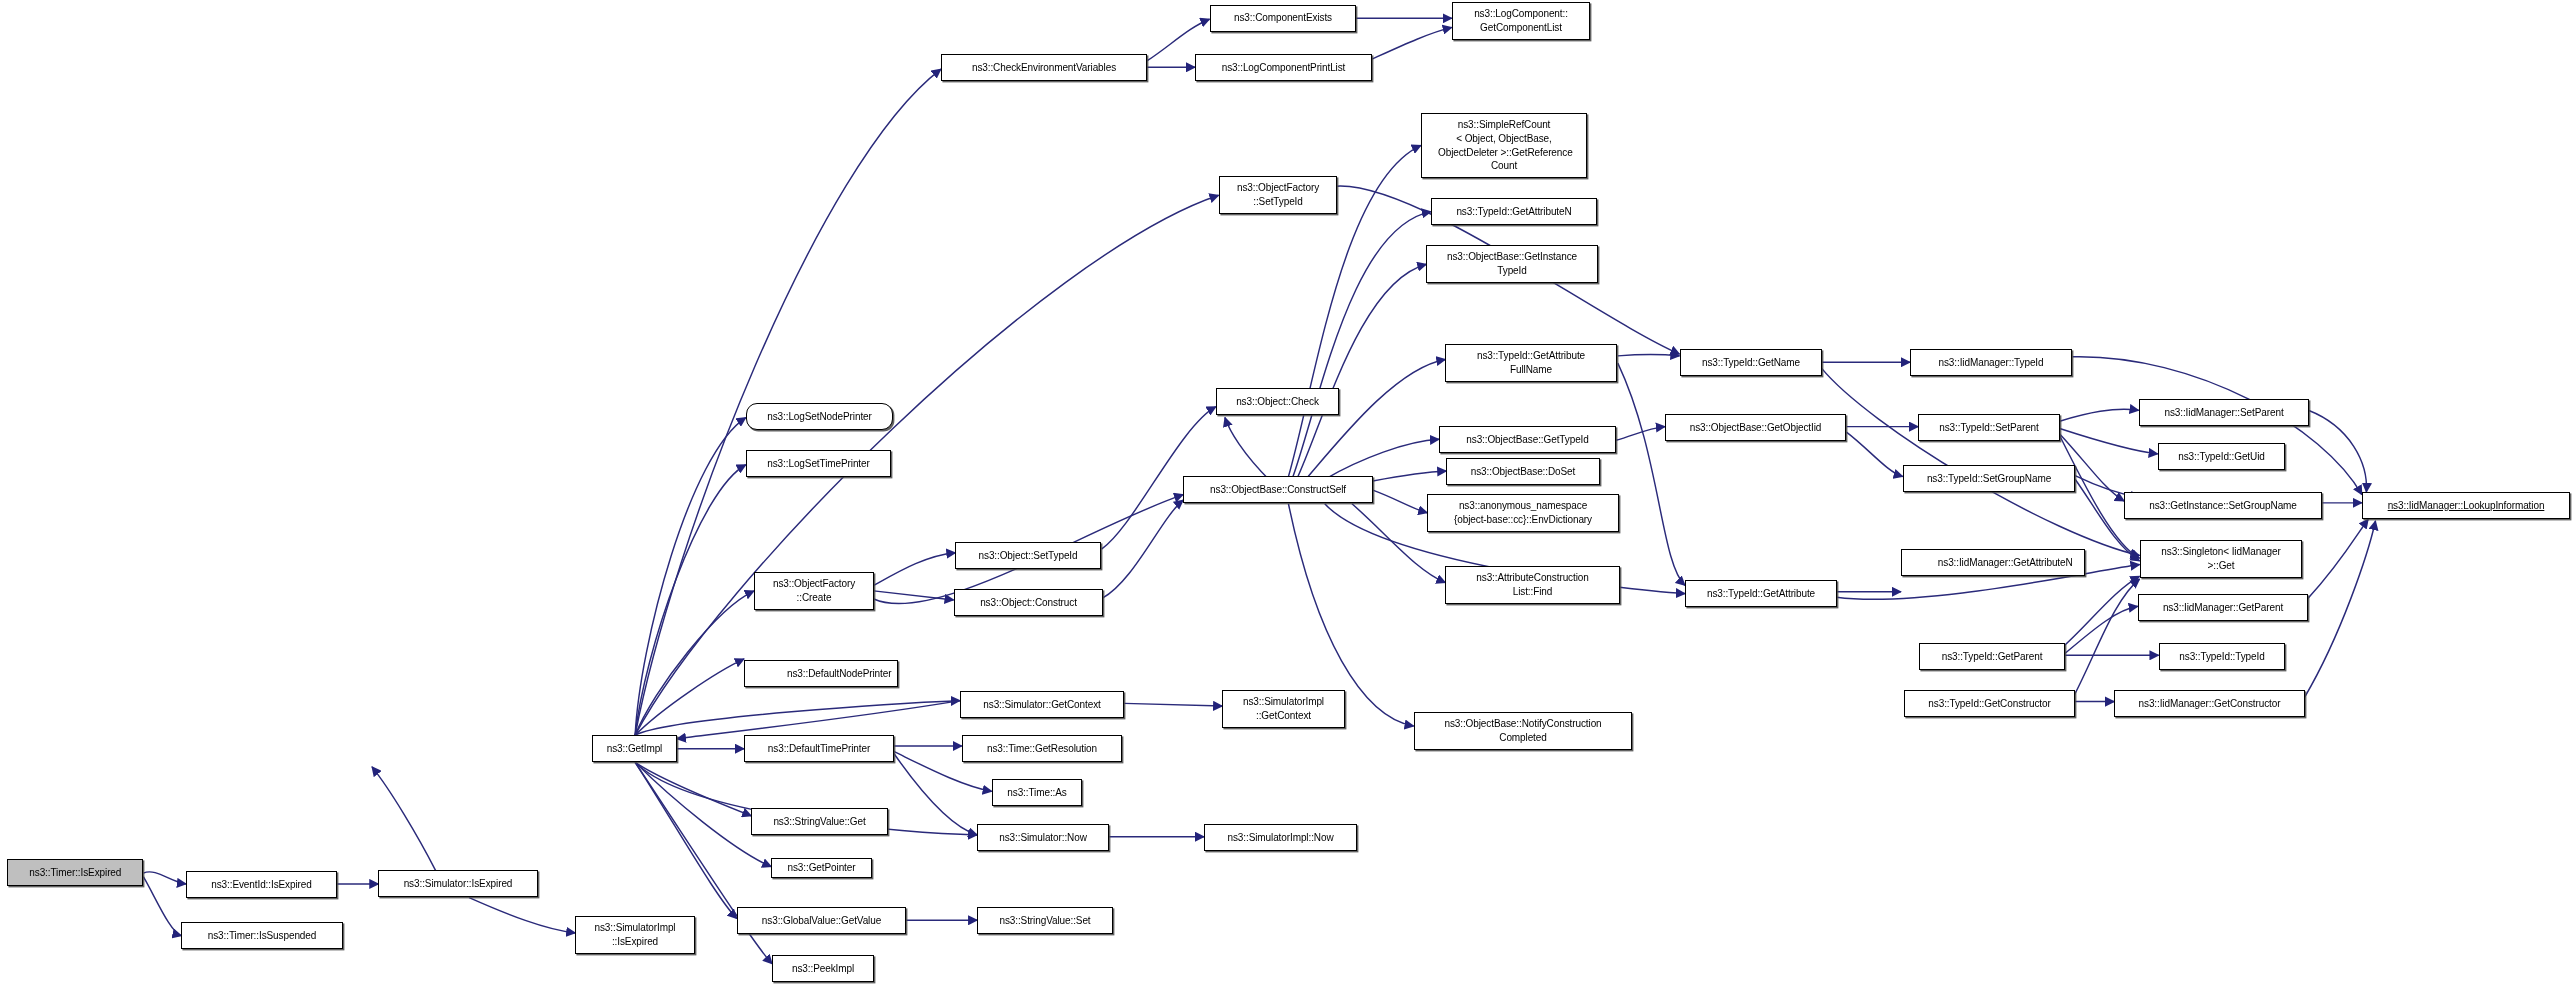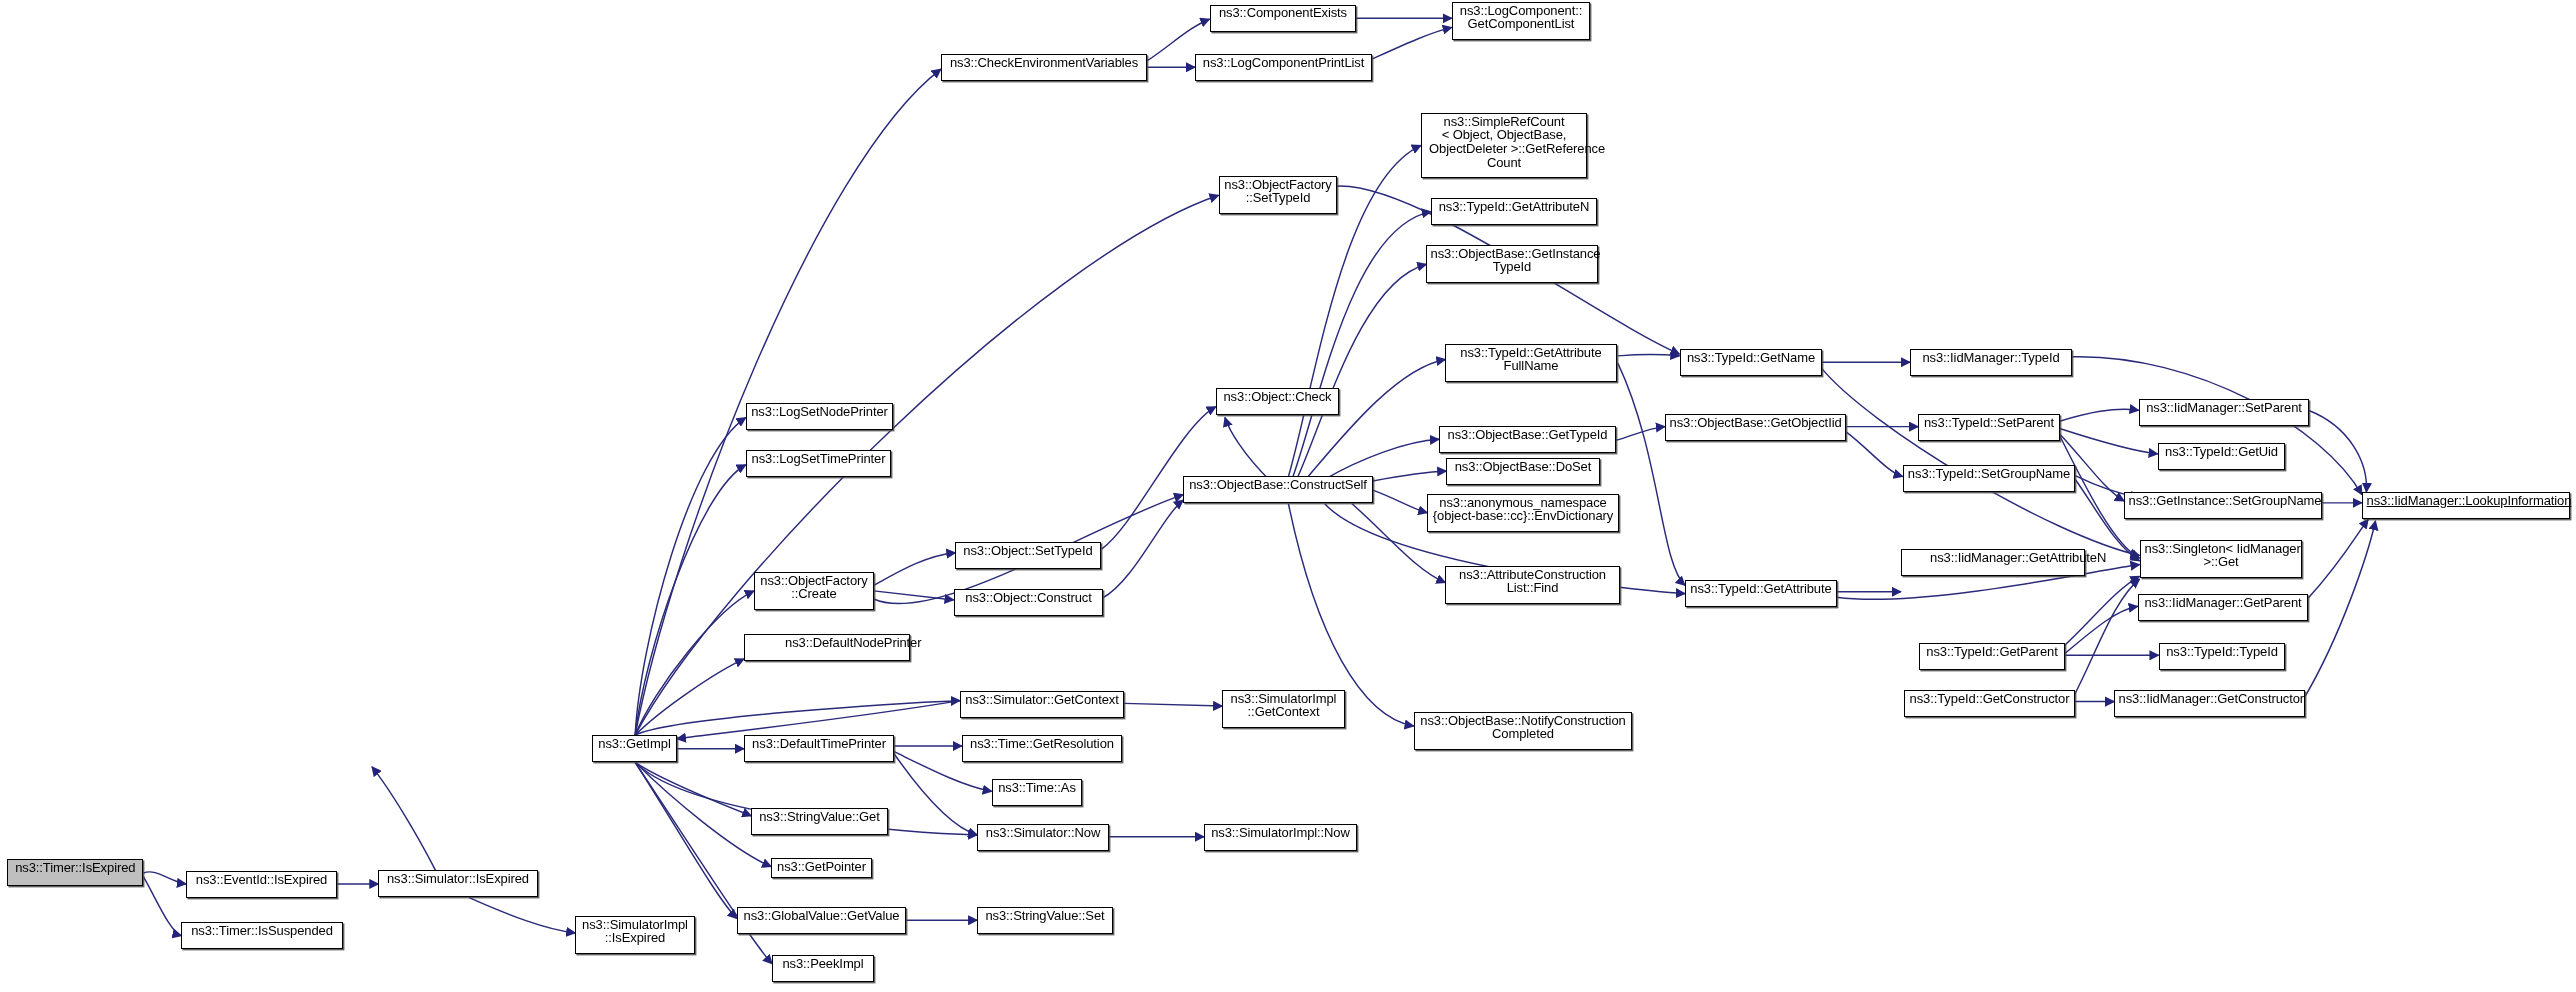--- a/index.html
+++ b/index.html
@@ -10,24 +10,24 @@
     font-family:"Liberation Sans","DejaVu Sans",sans-serif;
     overflow:hidden;
   }
   svg#edges{position:absolute;left:0;top:0;width:2576px;height:993px;pointer-events:none;}
   .node{
     position:absolute;
     box-sizing:border-box;
     border:0.9px solid #000000;
     background:#ffffff;
     color:#000000;
-    font-size:13px;
+    font-size:10px;
     line-height:13.6px;
     display:flex;
-    align-items:flex-start;
+    align-items:center;
     justify-content:center;
     text-align:center;
     padding:0.9px 3.6px;
     white-space:pre;
     letter-spacing:-0.1px;
     box-shadow:1.4px 1.4px 0 0 rgba(70,70,70,0.85);
   }
   .node.current{
     background:#bfbfbf;
   }
@@ -131,26 +131,26 @@
       <div class="node" style="left: 737px; top: 907px; width: 169px; height: 27px;"><span class="lbl">ns3::GlobalValue::GetValue</span></div>
       <div class="node" style="left: 772px; top: 955px; width: 102px; height: 27px;"><span class="lbl">ns3::PeekImpl</span></div>
       <div class="node" style="left: 977px; top: 907px; width: 136px; height: 27px;"><span class="lbl">ns3::StringValue::Set</span></div>
       <div class="node" style="left: 962px; top: 735px; width: 160px; height: 27px;"><span class="lbl">ns3::Time::GetResolution</span></div>
       <div class="node" style="left: 992px; top: 779px; width: 90px; height: 27px;"><span class="lbl">ns3::Time::As</span></div>
       <div class="node" style="left: 977px; top: 824px; width: 132px; height: 27px;"><span class="lbl">ns3::Simulator::Now</span></div>
       <div class="node" style="left: 1204px; top: 824px; width: 153px; height: 27px;"><span class="lbl">ns3::SimulatorImpl::Now</span></div>
       <div class="node" style="left: 960px; top: 691px; width: 164px; height: 27px;"><span class="lbl">ns3::Simulator::GetContext</span></div>
       <div class="node" style="left: 1222px; top: 690px; width: 123px; height: 38px;"><span class="lbl">ns3::SimulatorImpl
 ::GetContext</span></div>
-      <div class="node" style="left: 744px; top: 634px; width: 166px; height: 27px; padding-left: 40px;"><span class="lbl">ns3::DefaultNodePrinter</span></div>
+      <div class="node" style="left: 744px; top: 660px; width: 154px; height: 27px; padding-left: 40px;"><span class="lbl">ns3::DefaultNodePrinter</span></div>
       <div class="node" style="left: 754px; top: 572px; width: 120px; height: 38px;"><span class="lbl">ns3::ObjectFactory
 ::Create</span></div>
       <div class="node" style="left: 955px; top: 542px; width: 146px; height: 27px;"><span class="lbl">ns3::Object::SetTypeId</span></div>
       <div class="node" style="left: 954px; top: 589px; width: 149px; height: 27px;"><span class="lbl">ns3::Object::Construct</span></div>
-      <div class="node" style="left: 746px; top: 403px; width: 147px; height: 27px;"><span class="lbl">ns3::LogSetNodePrinter</span></div>
+      <div class="node" style="left: 746px; top: 403px; width: 147px; height: 27px; border-radius: 11px;"><span class="lbl">ns3::LogSetNodePrinter</span></div>
       <div class="node" style="left: 746px; top: 450px; width: 145px; height: 27px;"><span class="lbl">ns3::LogSetTimePrinter</span></div>
       <div class="node" style="left: 941px; top: 54px; width: 206px; height: 27px;"><span class="lbl">ns3::CheckEnvironmentVariables</span></div>
       <div class="node" style="left: 1195px; top: 54px; width: 177px; height: 27px;"><span class="lbl">ns3::LogComponentPrintList</span></div>
       <div class="node" style="left: 1210px; top: 4.5px; width: 146px; height: 27px;"><span class="lbl">ns3::ComponentExists</span></div>
       <div class="node" style="left: 1452px; top: 1.8px; width: 138px; height: 38px;"><span class="lbl">ns3::LogComponent::
 GetComponentList</span></div>
       <div class="node" style="left: 1219px; top: 176px; width: 118px; height: 38px;"><span class="lbl">ns3::ObjectFactory
 ::SetTypeId</span></div>
       <div class="node" style="left: 1216px; top: 388px; width: 123px; height: 27px;"><span class="lbl">ns3::Object::Check</span></div>
       <div class="node" style="left: 1183px; top: 476px; width: 190px; height: 27px;"><span class="lbl">ns3::ObjectBase::ConstructSelf</span></div>

